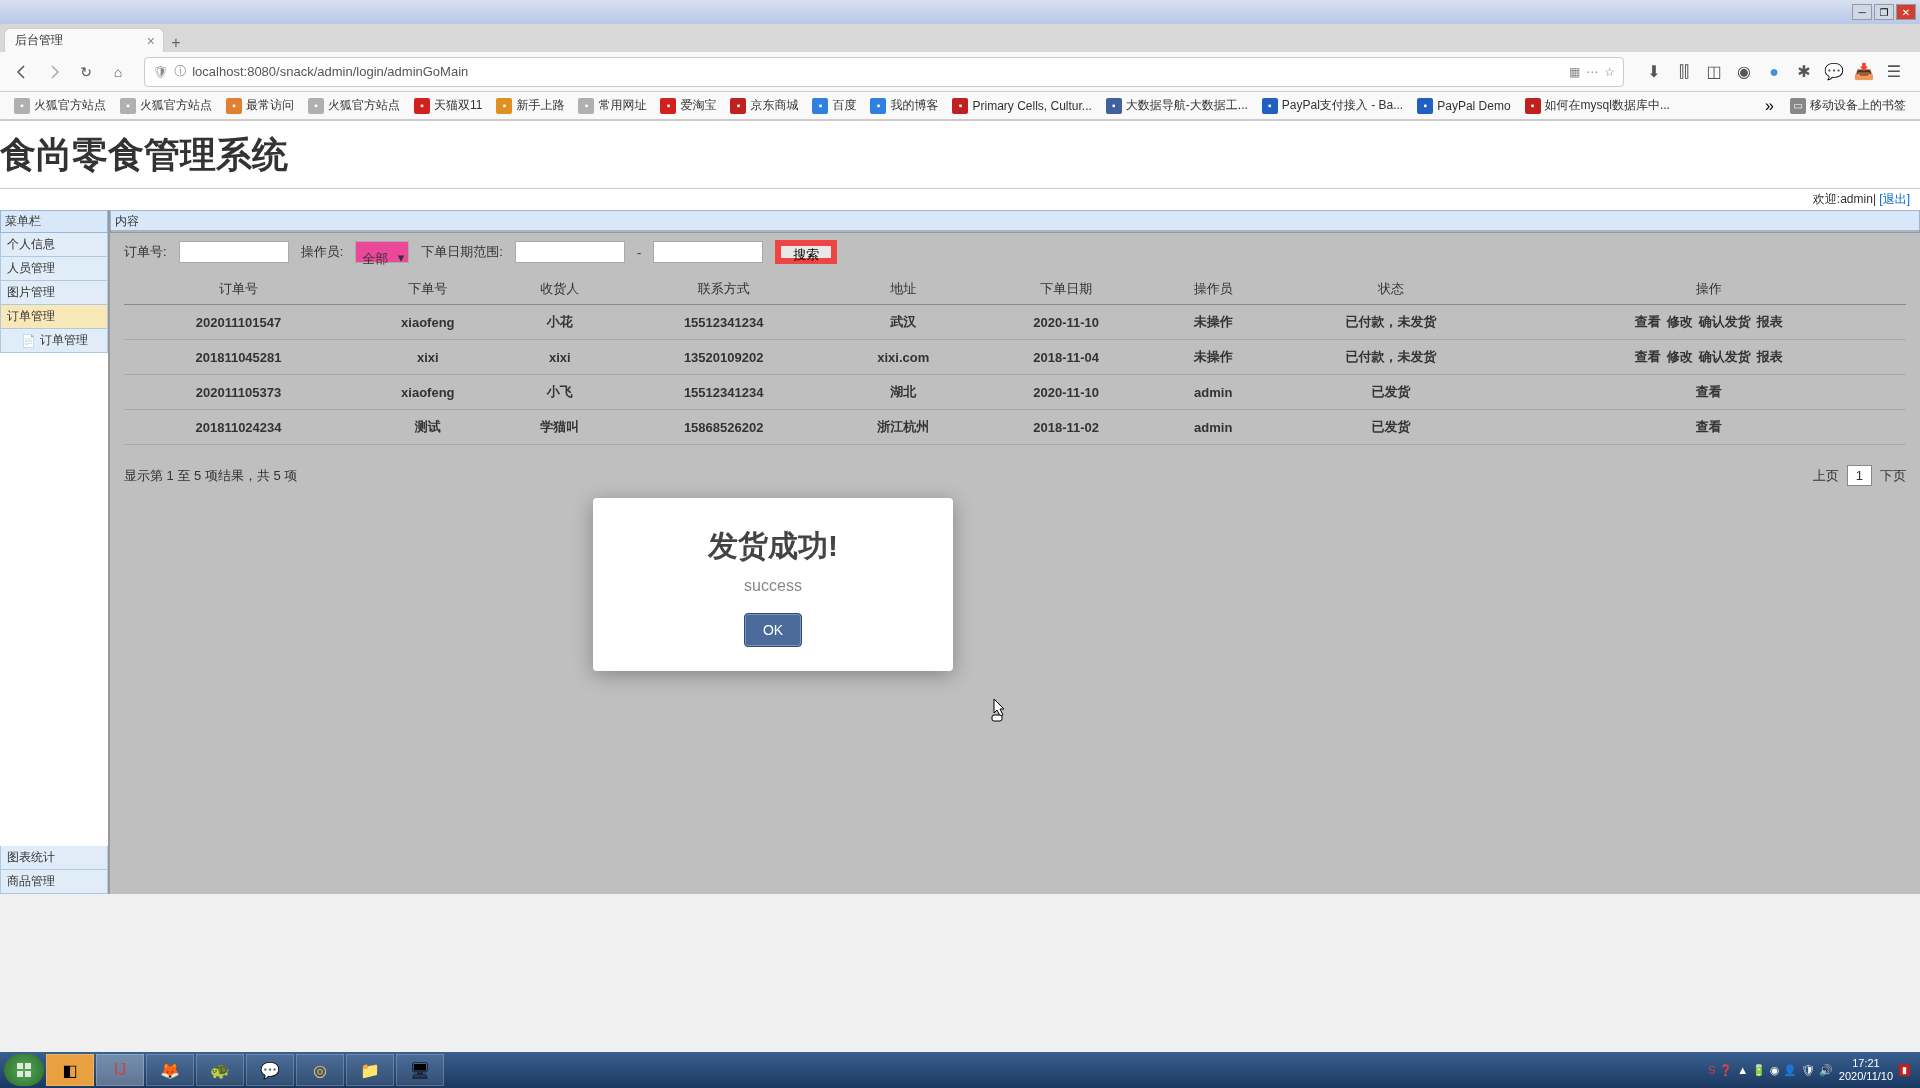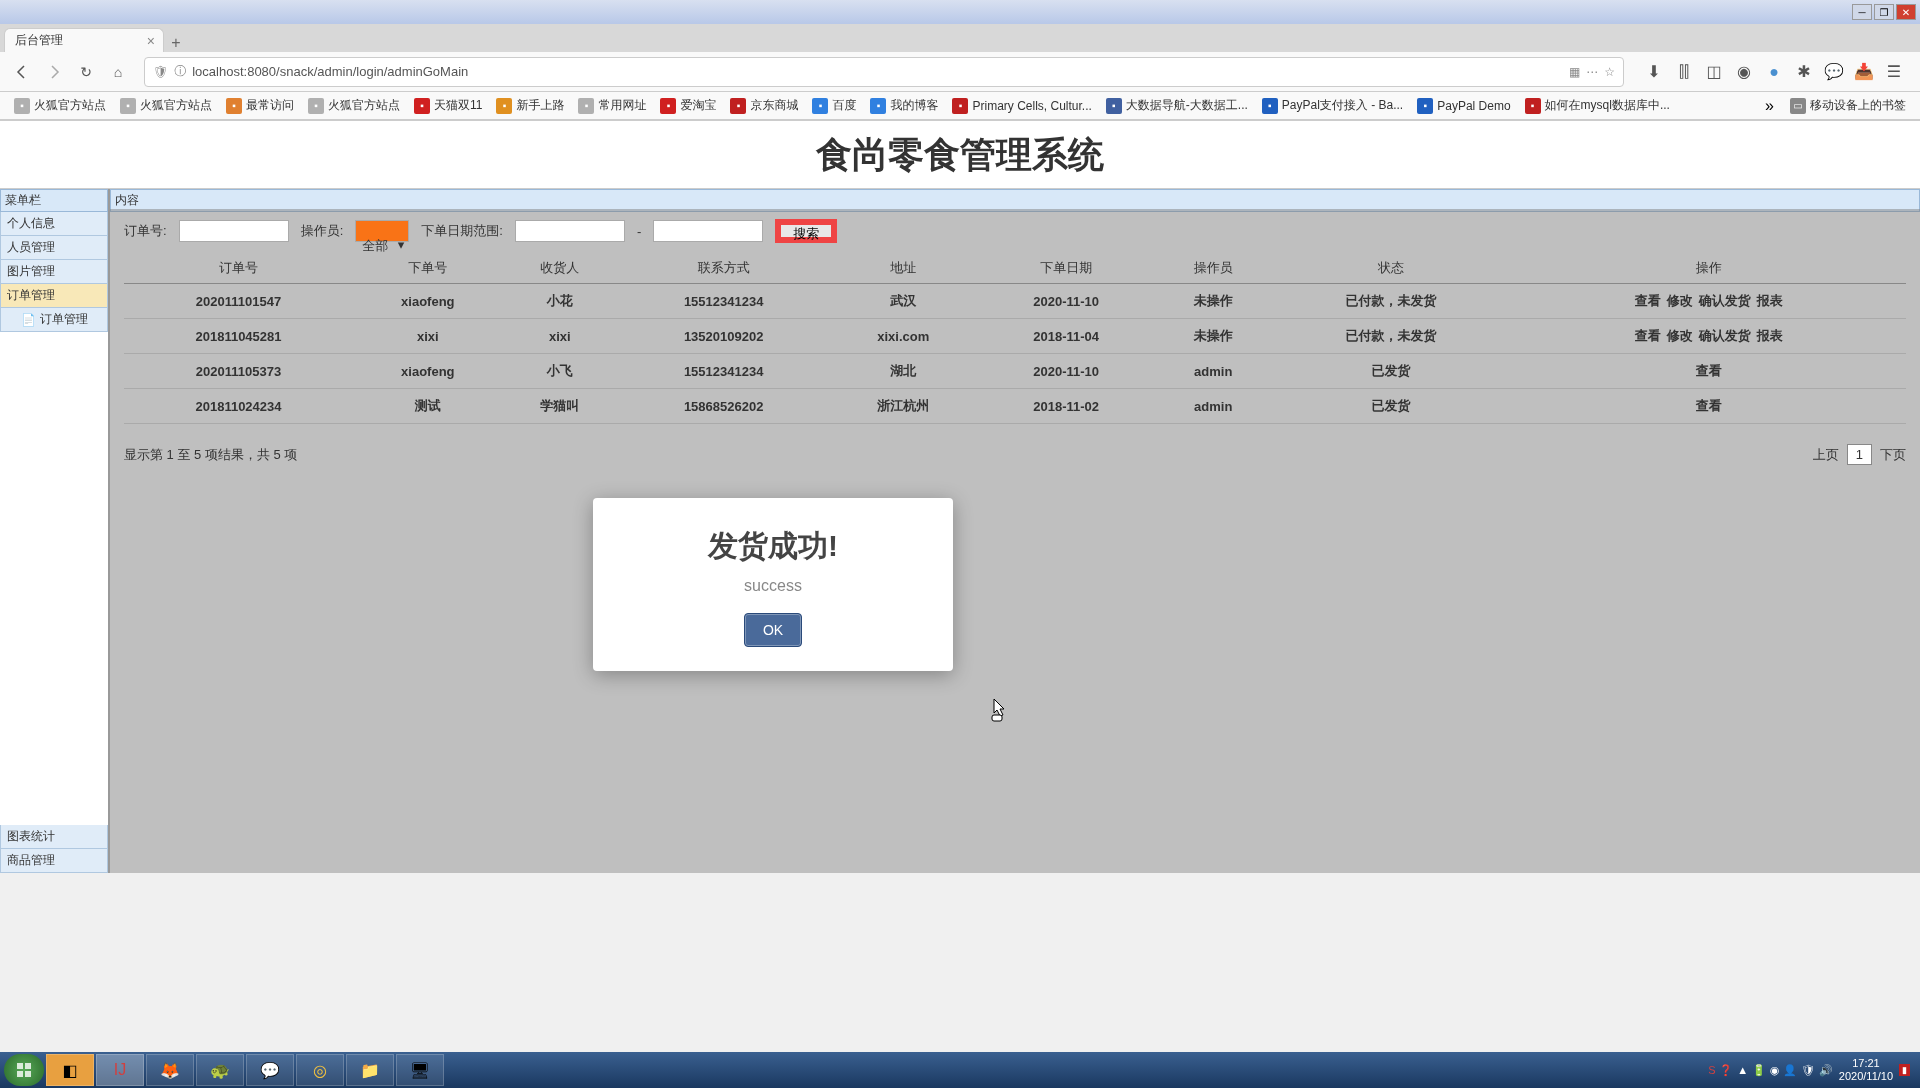--- a/index.html
+++ b/index.html
@@ -19,39 +19,39 @@
     .url-bar { flex: 1; height: 30px; border: 1px solid #ccc; border-radius: 4px; background: white; display: flex; align-items: center; padding: 0 8px; gap: 6px; font-size: 13px; color: #555; margin: 0 8px; }
     .url-icon { color: #888; font-size: 12px; }
     .right-icons { display: flex; gap: 10px; padding: 0 8px; }
     .right-icon { width: 20px; height: 20px; color: #555; display: flex; align-items: center; justify-content: center; }
     .bookmarks-row { height: 28px; display: flex; align-items: center; padding: 0 8px; background: #f9f9f9; border-bottom: 1px solid #ccc; gap: 2px; overflow: hidden; }
     .bookmark { display: flex; align-items: center; gap: 4px; padding: 0 6px; font-size: 12px; color: #333; white-space: nowrap; }
     .bk-icon { width: 16px; height: 16px; display: inline-flex; align-items: center; justify-content: center; font-size: 10px; border-radius: 2px; color: white; }
 
     
     .page { background: white; position: relative; }
-    .page-header { text-align: center; padding: 10px 0 8px; font-size: 36px; font-weight: bold; color: #333; border-bottom: 1px solid #ccc; }
+    .page-header { text-align: left; padding: 10px 0 8px; font-size: 36px; font-weight: bold; color: #333; border-bottom: 1px solid #ccc; }
     .welcome-row { text-align: right; padding: 2px 10px; font-size: 12px; color: #333; }
     .welcome-row a { color: #0066cc; }
 
     .layout { display: flex; height: 684px; }
     .sidebar { width: 110px; border-right: 2px solid #999; display: flex; flex-direction: column; }
     .sidebar-header { background: #d8e8f8; border: 1px solid #99b8d8; font-size: 12px; padding: 2px 4px; color: #333; }
     .sidebar-top { flex: 1; border-radius: 12px; }
     .menu-item { background: #e0ecf8; border: 1px solid #b0c8e0; border-top: none; font-size: 12px; padding: 3px 6px; color: #333; display: flex; align-items: center; gap: 4px; }
     .menu-item.active { background: #f8e8b8; }
     .menu-item.child { background: white; padding-left: 20px; }
     .menu-item.child.selected { background: #e0ecf8; }
 
     .content { flex: 1; position: relative; }
     .content-header { background: #d8e8f8; border: 1px solid #99b8d8; font-size: 12px; padding: 2px 4px; color: #333; }
     .overlay { position: absolute; inset: 20px 0 0 0; background: rgba(128,128,128,0.5); padding: 10px 14px; }
     .filter-row { display: flex; align-items: center; gap: 12px; font-size: 13px; color: #333; margin-bottom: 10px; }
     .filter-input { height: 22px; border: 1px solid #aaa; background: white; padding: 0 4px; }
-    .filter-select { height: 22px; border: 1px solid #aaa; background: #f97316; padding: 16px 20px 0 6px; position: relative; }
+    .filter-select { height: 22px; border: 1px solid #aaa; background: #ec4899; padding: 8px 20px 0 6px; position: relative; }
     .search-btn { height: 24px; padding: 0 12px; background: #e8e8e8; border: 6px solid #ef4444; font-size: 13px; }
 
     .data-table { width: 100%; border-collapse: collapse; font-size: 13px; color: #333; }
     .data-table th { background: transparent; border-bottom: 1px solid #888; padding: 6px 4px; font-weight: normal; }
     .data-table td { border-bottom: 1px solid #aaa; padding: 8px 4px; text-align: center; font-weight: bold; }
     .op-link { margin: 0 3px; color: #333; }
 
     .table-footer { display: flex; justify-content: space-between; align-items: center; margin-top: 20px; font-size: 13px; color: #333; }
     .pager { display: flex; align-items: center; gap: 8px; }
     .page-num { border: 1px solid #888; padding: 2px 8px; background: white; }
@@ -193,20 +193,23 @@
     <span style="padding:0 8px;">»</span>
     <div class="bookmark">
       <span class="bk-icon" style="background:#888">▭</span>
       <span>移动设备上的书签</span>
     </div>
   </div>
 </div>
 
 <div class="page">
   <div class="page-header">食尚零食管理系统</div>
+  <div class="welcome-row">
+    <span>欢迎:</span><span>admin</span>| <a>[退出]</a>
+  </div>
   <div class="layout">
     <div class="sidebar">
       <div class="sidebar-top">
         <div class="sidebar-header">菜单栏</div>
         <div id="sidebar-top-items">
             <div class="menu-item">个人信息</div>
             <div class="menu-item">人员管理</div>
             <div class="menu-item">图片管理</div>
             <div class="menu-item active">订单管理</div>
           </div>

